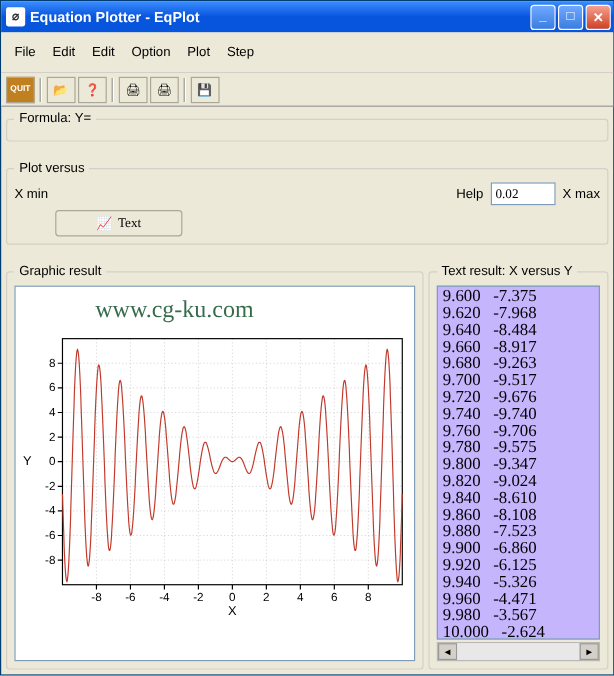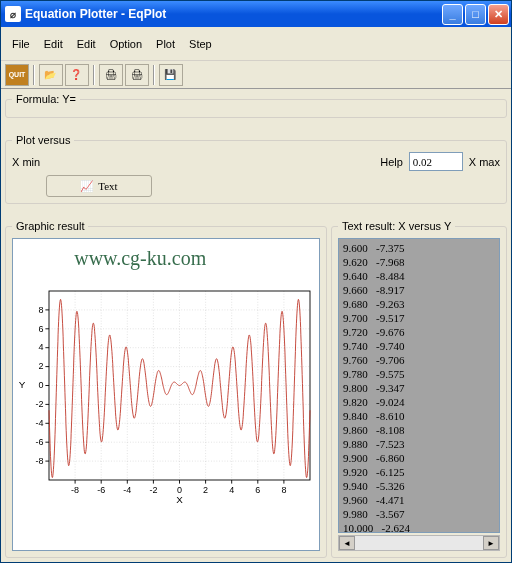--- a/index.html
+++ b/index.html
@@ -21,22 +21,22 @@
 fieldset { border: 1px solid #d4d0c8; padding: 6px; border-radius: 3px; }
 legend { padding: 0 4px; font-size: 11px; }
 .formula-input { width: 100%; height: 54px; border: 1px solid #7f9db9; background: #fff; padding: 2px 4px; font-family: Tahoma; font-size: 11px; resize: none; }
 .range-grid { display: grid; grid-template-columns: auto 1fr auto auto; gap: 4px 6px; align-items: center; }
 .range-grid label { text-align: right; white-space: nowrap; }
 .range-input { height: 19px; border: 1px solid #7f9db9; background: #fff; padding: 0 3px; font-family: Tahoma; font-size: 11px; width: 100%; }
 .step-input { width: 54px; }
 .plot-btn { width: 106px; height: 22px; background: #ece9d8; border: 1px solid #aca899; border-radius: 3px; cursor: pointer; font-family: Tahoma; font-size: 11px; display: flex; align-items: center; justify-content: center; gap: 4px; }
 .results-row { flex: 1; display: flex; gap: 4px; min-height: 0; }
 .graphic-fs { flex: 1; display: flex; flex-direction: column; }
-.text-fs { width: 176px; display: flex; flex-direction: column; }
-.text-box { flex: 1; background: #a3a3a3; border: 1px solid #7f9db9; padding: 2px 4px; font-family: Tahoma; font-size: 11px; overflow: hidden; white-space: pre; line-height: 14px; }
+.text-fs { width: 150px; display: flex; flex-direction: column; }
+.text-box { flex: 1; background: #c4b5fd; border: 1px solid #7f9db9; padding: 2px 4px; font-family: Tahoma; font-size: 14px; overflow: hidden; white-space: pre; line-height: 14px; }
 .scrollbar-h { height: 16px; background: #e8e8e8; border: 1px solid #b8b8b8; margin-top: 2px; display: flex; }
 .sb-btn { width: 16px; height: 100%; background: #d4d0c8; border: 1px solid #999; display: flex; align-items: center; justify-content: center; font-size: 8px; cursor: pointer; }
 .sb-track { flex: 1; background: #e8e8e8; }
 .chart-area { flex: 1; background: #fff; border: 1px solid #7f9db9; position: relative; }
 .watermark { position: absolute; top: 8px; left: 20%; color: #14532d; font-size: 20px; font-family: Georgia; opacity: 0.85; pointer-events: none; }
 svg.plot { width: 100%; height: 100%; }
 .grid-dash { stroke: #bbb; stroke-width: 0.5; stroke-dasharray: 1 2; }
 .axis-line { stroke: #000; stroke-width: 1; }
 .curve { stroke: #c0392b; stroke-width: 1; fill: none; }
 .tick-text { font-size: 10px; fill: #000; }

